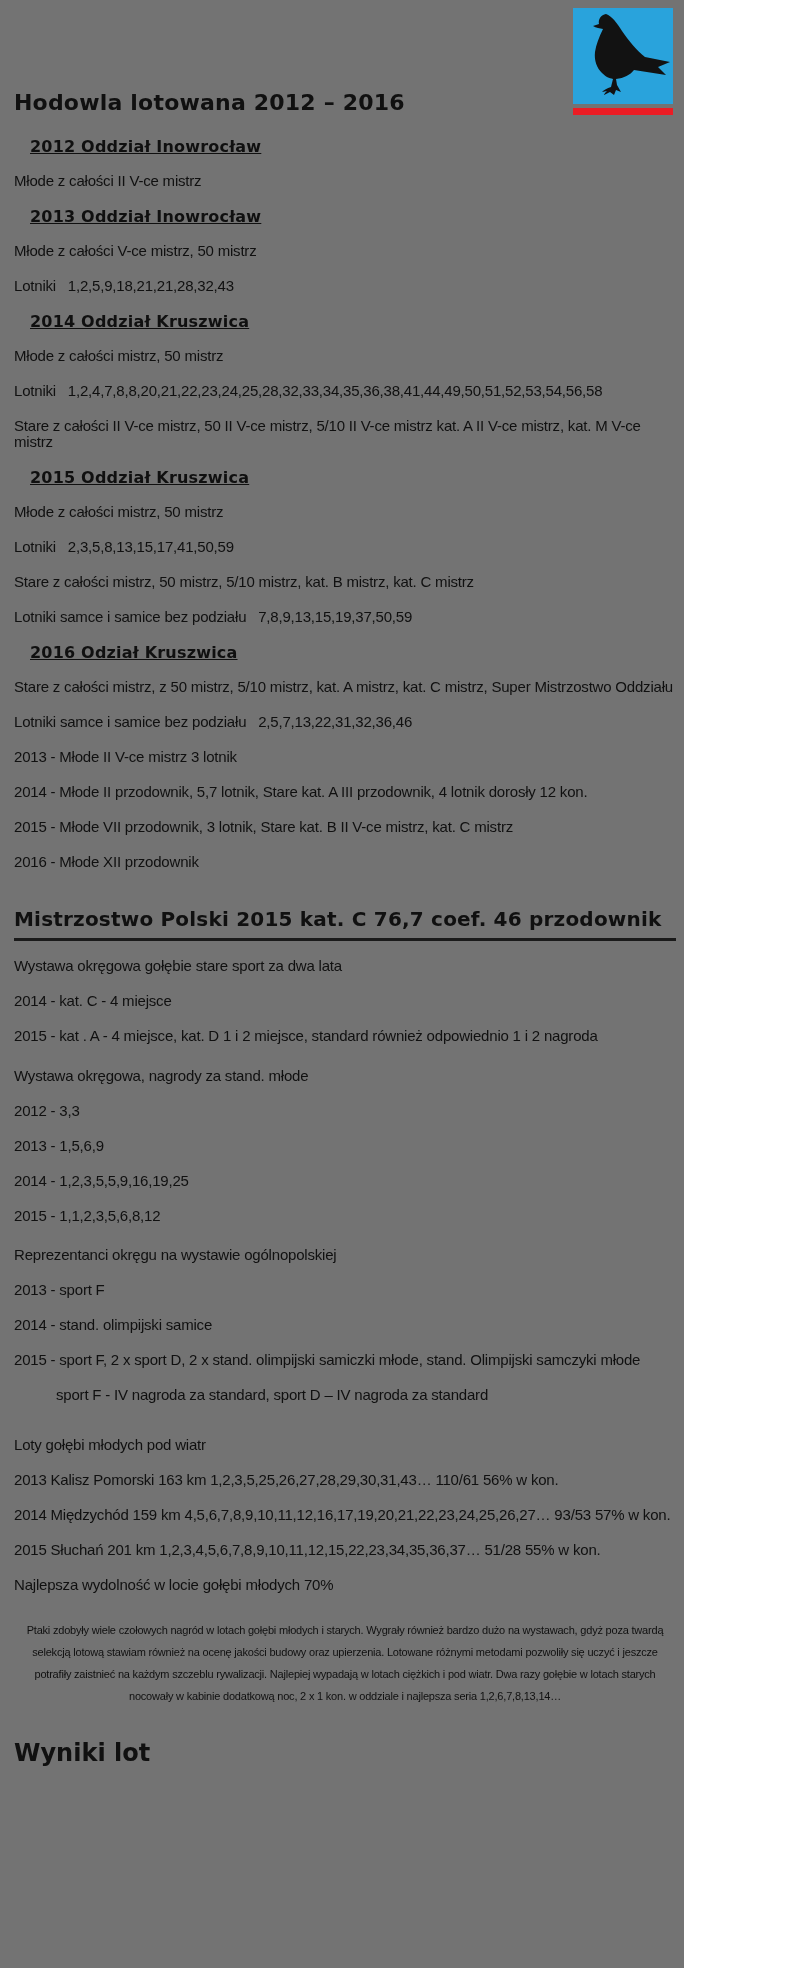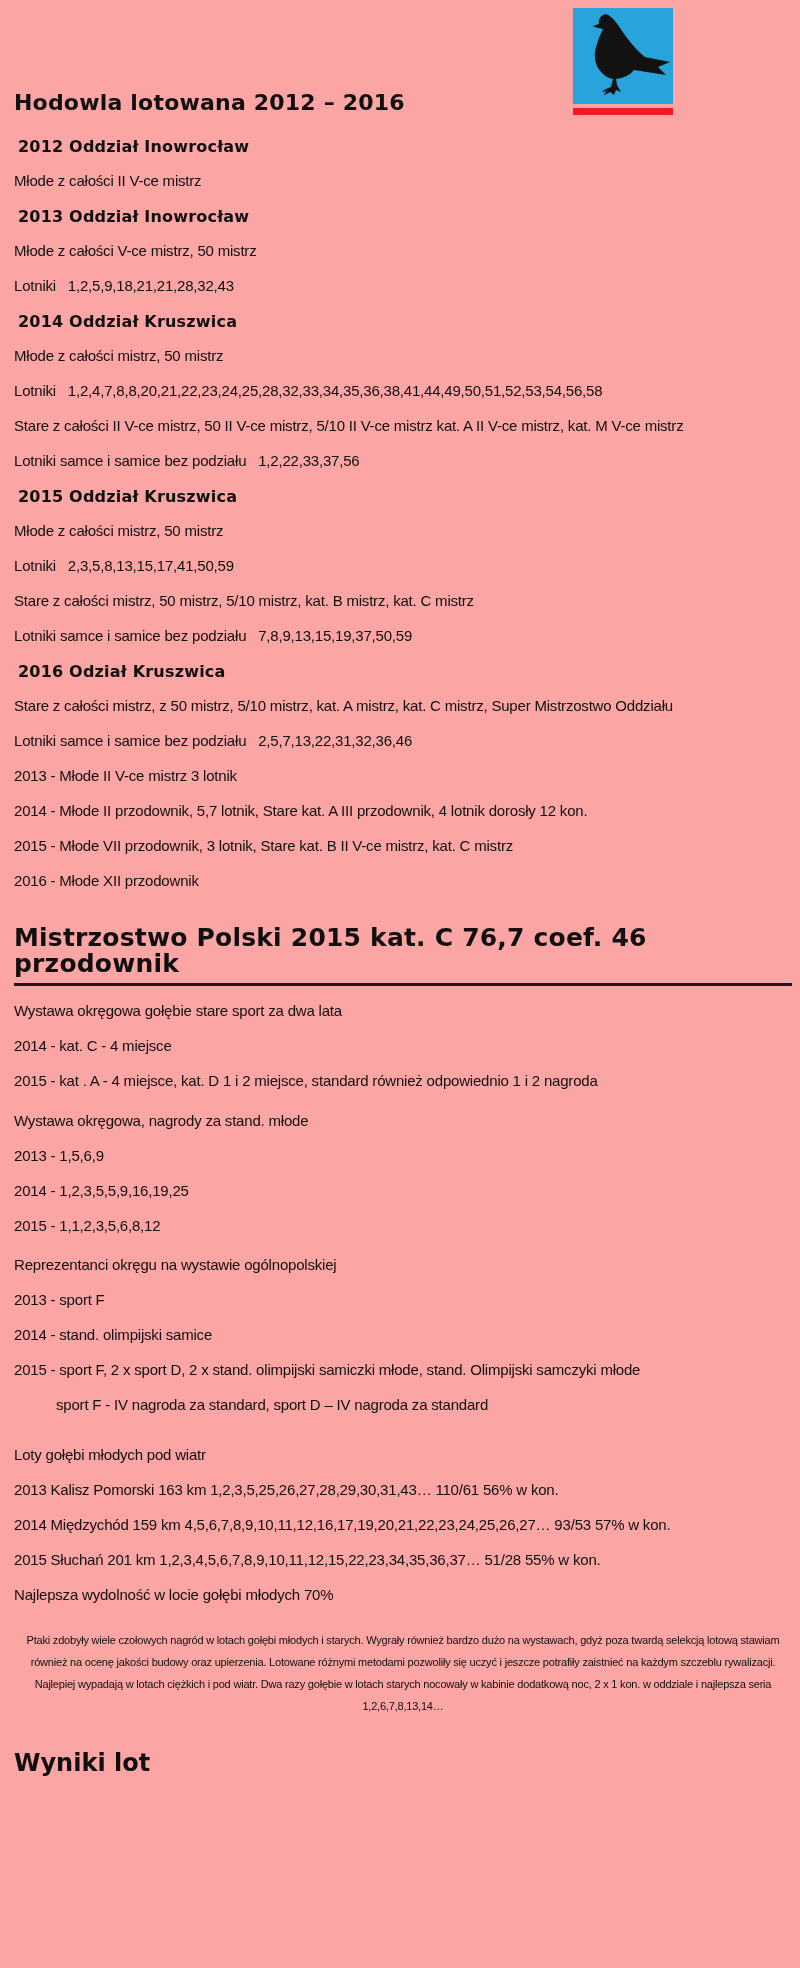--- a/index.html
+++ b/index.html
@@ -1,20 +1,20 @@
 <!DOCTYPE html>
 <html><head>
 <meta charset="utf-8">
 <style>
   html,body { margin:0; padding:0; background:#ffffff; }
   .page {
     position:relative;
-    width:800px;
+    width:684px;
     height:1968px;
-    background:#fca5a5;
+    background:#737373;
     color:#101010;
     font-family:"Liberation Sans","DejaVu Sans",sans-serif;
     overflow:hidden;
   }
   .header { position:relative; height:138px; }
   .title {
     position:absolute; left:14px; top:90px;
     margin:0; font-size:22px; font-weight:bold; letter-spacing:.2px;
     font-family:"DejaVu Sans","Liberation Sans",sans-serif;
   }
@@ -22,31 +22,31 @@
   .logo-square { width:100px; height:96px; background:#29A3DC; }
   .logo-square svg { display:block; width:100px; height:96px; }
   .logo-bar { width:100px; height:7px; background:#EC1C24; margin-top:4px; }
 
   .content { padding:0 8px 0 14px; }
   .line {
     margin:0 0 19px 0; font-size:15px; line-height:16px;
     letter-spacing:-.2px; white-space:pre-wrap;
   }
   .h2u {
-    margin:0 0 18px 4px; font-size:16px; line-height:17px; font-weight:bold;
-    letter-spacing:.2px;
+    margin:0 0 18px 16px; font-size:16px; line-height:17px; font-weight:bold;
+    text-decoration:underline; letter-spacing:.2px;
     font-family:"DejaVu Sans","Liberation Sans",sans-serif;
   }
   .h2 {
     margin:26px 0 23px 0; font-size:17px; line-height:18px; font-weight:bold;
     letter-spacing:.2px;
     font-family:"DejaVu Sans","Liberation Sans",sans-serif;
   }
   .h1rule {
-    margin:36px 0 17px 0; font-size:25px; line-height:26px; font-weight:bold;
+    margin:36px 0 17px 0; font-size:20px; line-height:26px; font-weight:bold;
     padding-bottom:6px; border-bottom:3px solid #1a1a1a; letter-spacing:.2px;
     font-family:"DejaVu Sans","Liberation Sans",sans-serif;
   }
   .gap-a { margin-top:24px; }
   .gap-b { margin-top:23px; }
   .gap-c { margin-top:34px; }
   .indent { padding-left:42px; }
   .paragraph {
     margin:26px 0 0 0; font-size:11px; line-height:22px; letter-spacing:-.2px;text-align:center;
   }
@@ -101,21 +101,20 @@
     <p class="line">Młode z całości II V-ce mistrz</p>
 
     <h2 class="h2u">2013 Oddział Inowrocław</h2>
     <p class="line">Młode z całości V-ce mistrz, 50 mistrz</p>
     <p class="line">Lotniki   1,2,5,9,18,21,21,28,32,43</p>
 
     <h2 class="h2u">2014 Oddział Kruszwica</h2>
     <p class="line">Młode z całości mistrz, 50 mistrz</p>
     <p class="line">Lotniki   1,2,4,7,8,8,20,21,22,23,24,25,28,32,33,34,35,36,38,41,44,49,50,51,52,53,54,56,58</p>
     <p class="line">Stare z całości II V-ce mistrz, 50 II V-ce mistrz, 5/10 II V-ce mistrz kat. A II V-ce mistrz, kat. M V-ce mistrz</p>
-    <p class="line">Lotniki samce i samice bez podziału   1,2,22,33,37,56</p>
 
     <h2 class="h2u">2015 Oddział Kruszwica</h2>
     <p class="line">Młode z całości mistrz, 50 mistrz</p>
     <p class="line">Lotniki   2,3,5,8,13,15,17,41,50,59</p>
     <p class="line">Stare z całości mistrz, 50 mistrz, 5/10 mistrz, kat. B mistrz, kat. C mistrz</p>
     <p class="line">Lotniki samce i samice bez podziału   7,8,9,13,15,19,37,50,59</p>
 
     <h2 class="h2u">2016 Odział Kruszwica</h2>
     <p class="line">Stare z całości mistrz, z 50 mistrz, 5/10 mistrz, kat. A mistrz, kat. C mistrz, Super Mistrzostwo Oddziału</p>
     <p class="line">Lotniki samce i samice bez podziału   2,5,7,13,22,31,32,36,46</p>
@@ -125,20 +124,21 @@
     <p class="line">2015 - Młode VII przodownik, 3 lotnik, Stare kat. B II V-ce mistrz, kat. C mistrz</p>
     <p class="line">2016 - Młode XII przodownik</p>
 
     <h2 class="h1rule">Mistrzostwo Polski 2015 kat. C 76,7 coef. 46 przodownik</h2>
 
     <p class="line">Wystawa okręgowa gołębie stare sport za dwa lata</p>
     <p class="line">2014 - kat. C - 4 miejsce</p>
     <p class="line">2015 - kat . A - 4 miejsce, kat. D 1 i 2 miejsce, standard również odpowiednio 1 i 2 nagroda</p>
 
     <p class="line gap-a">Wystawa okręgowa, nagrody za stand. młode</p>
+    <p class="line">2012 - 3,3</p>
     <p class="line">2013 - 1,5,6,9</p>
     <p class="line">2014 - 1,2,3,5,5,9,16,19,25</p>
     <p class="line">2015 - 1,1,2,3,5,6,8,12</p>
 
     <p class="line gap-b">Reprezentanci okręgu na wystawie ogólnopolskiej</p>
     <p class="line">2013 - sport F</p>
     <p class="line">2014 - stand. olimpijski samice</p>
     <p class="line">2015 - sport F, 2 x sport D, 2 x stand. olimpijski samiczki młode, stand. Olimpijski samczyki młode</p>
     <p class="line indent">sport F - IV nagroda za standard, sport D – IV nagroda za standard</p>
 

